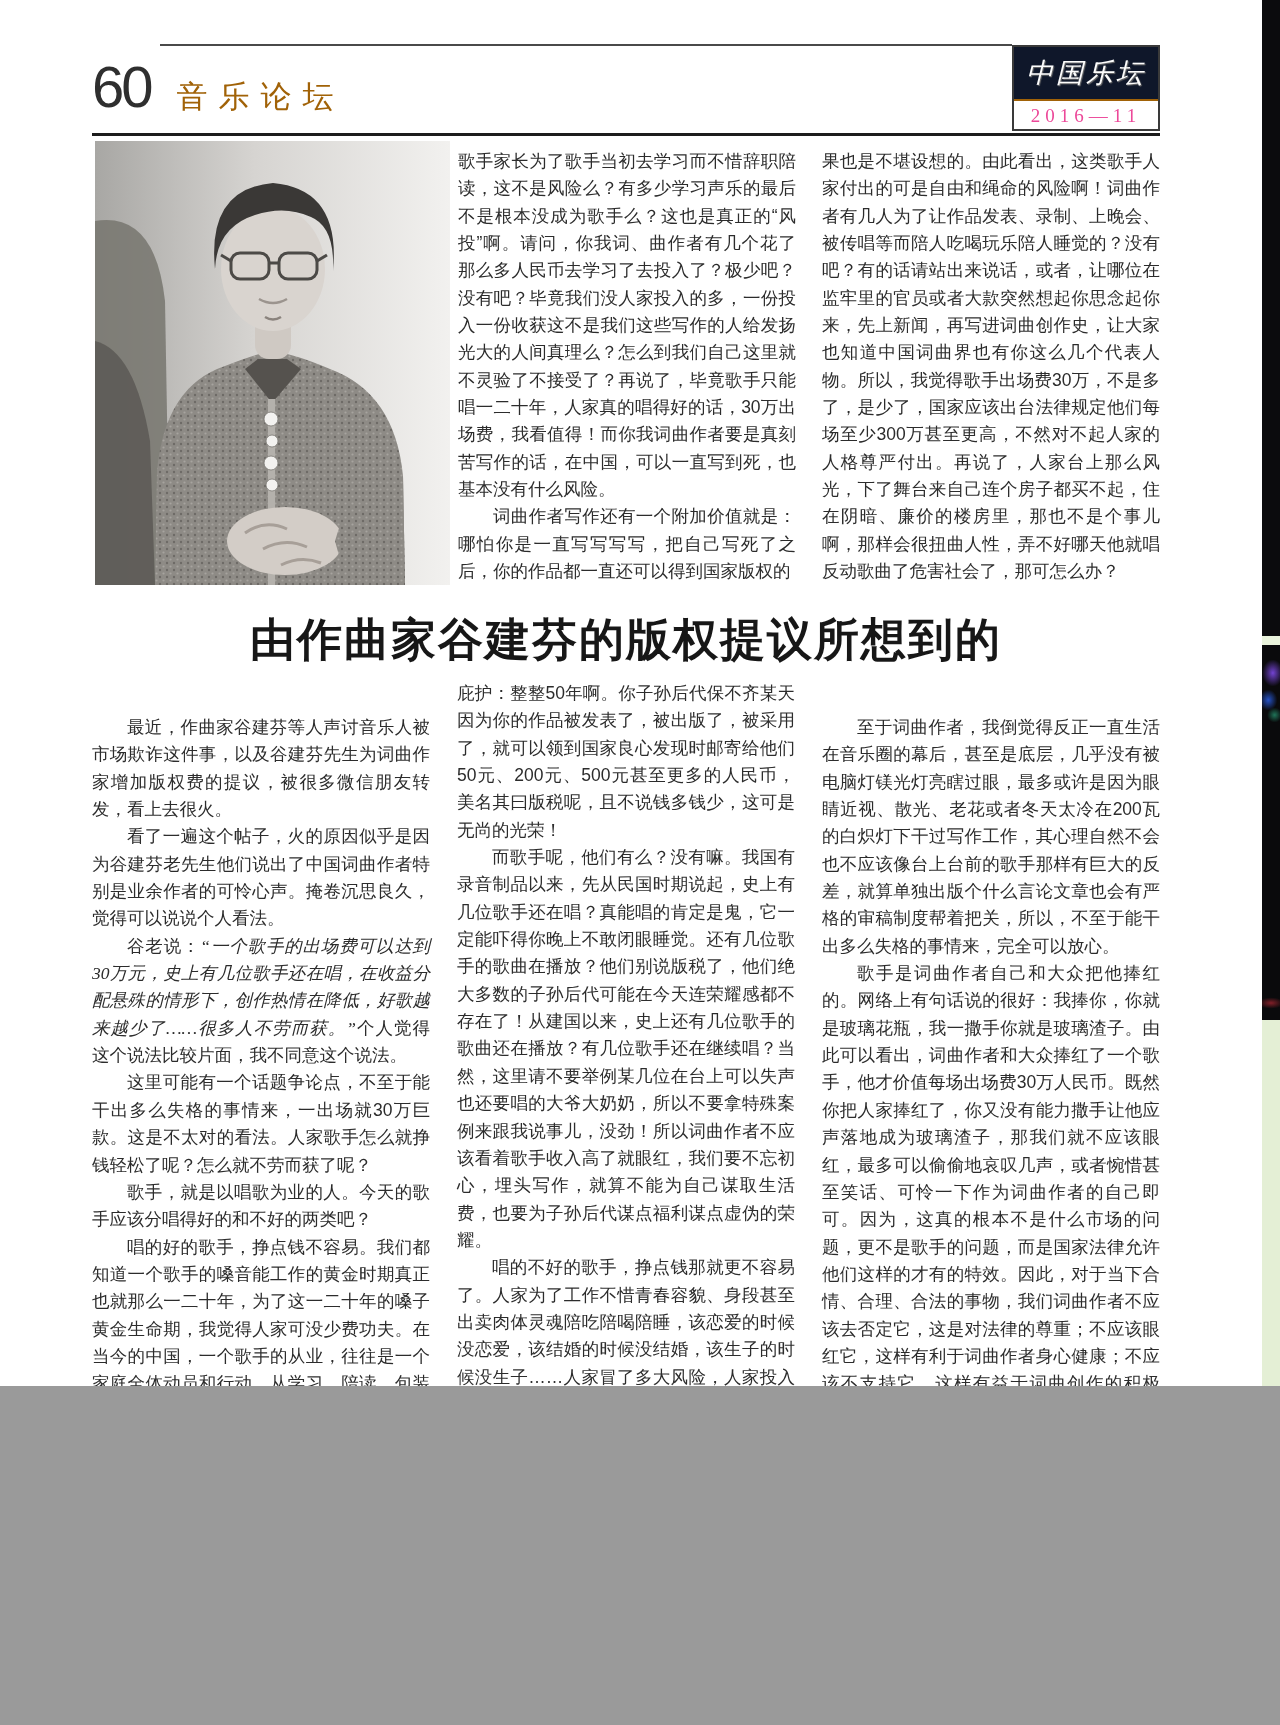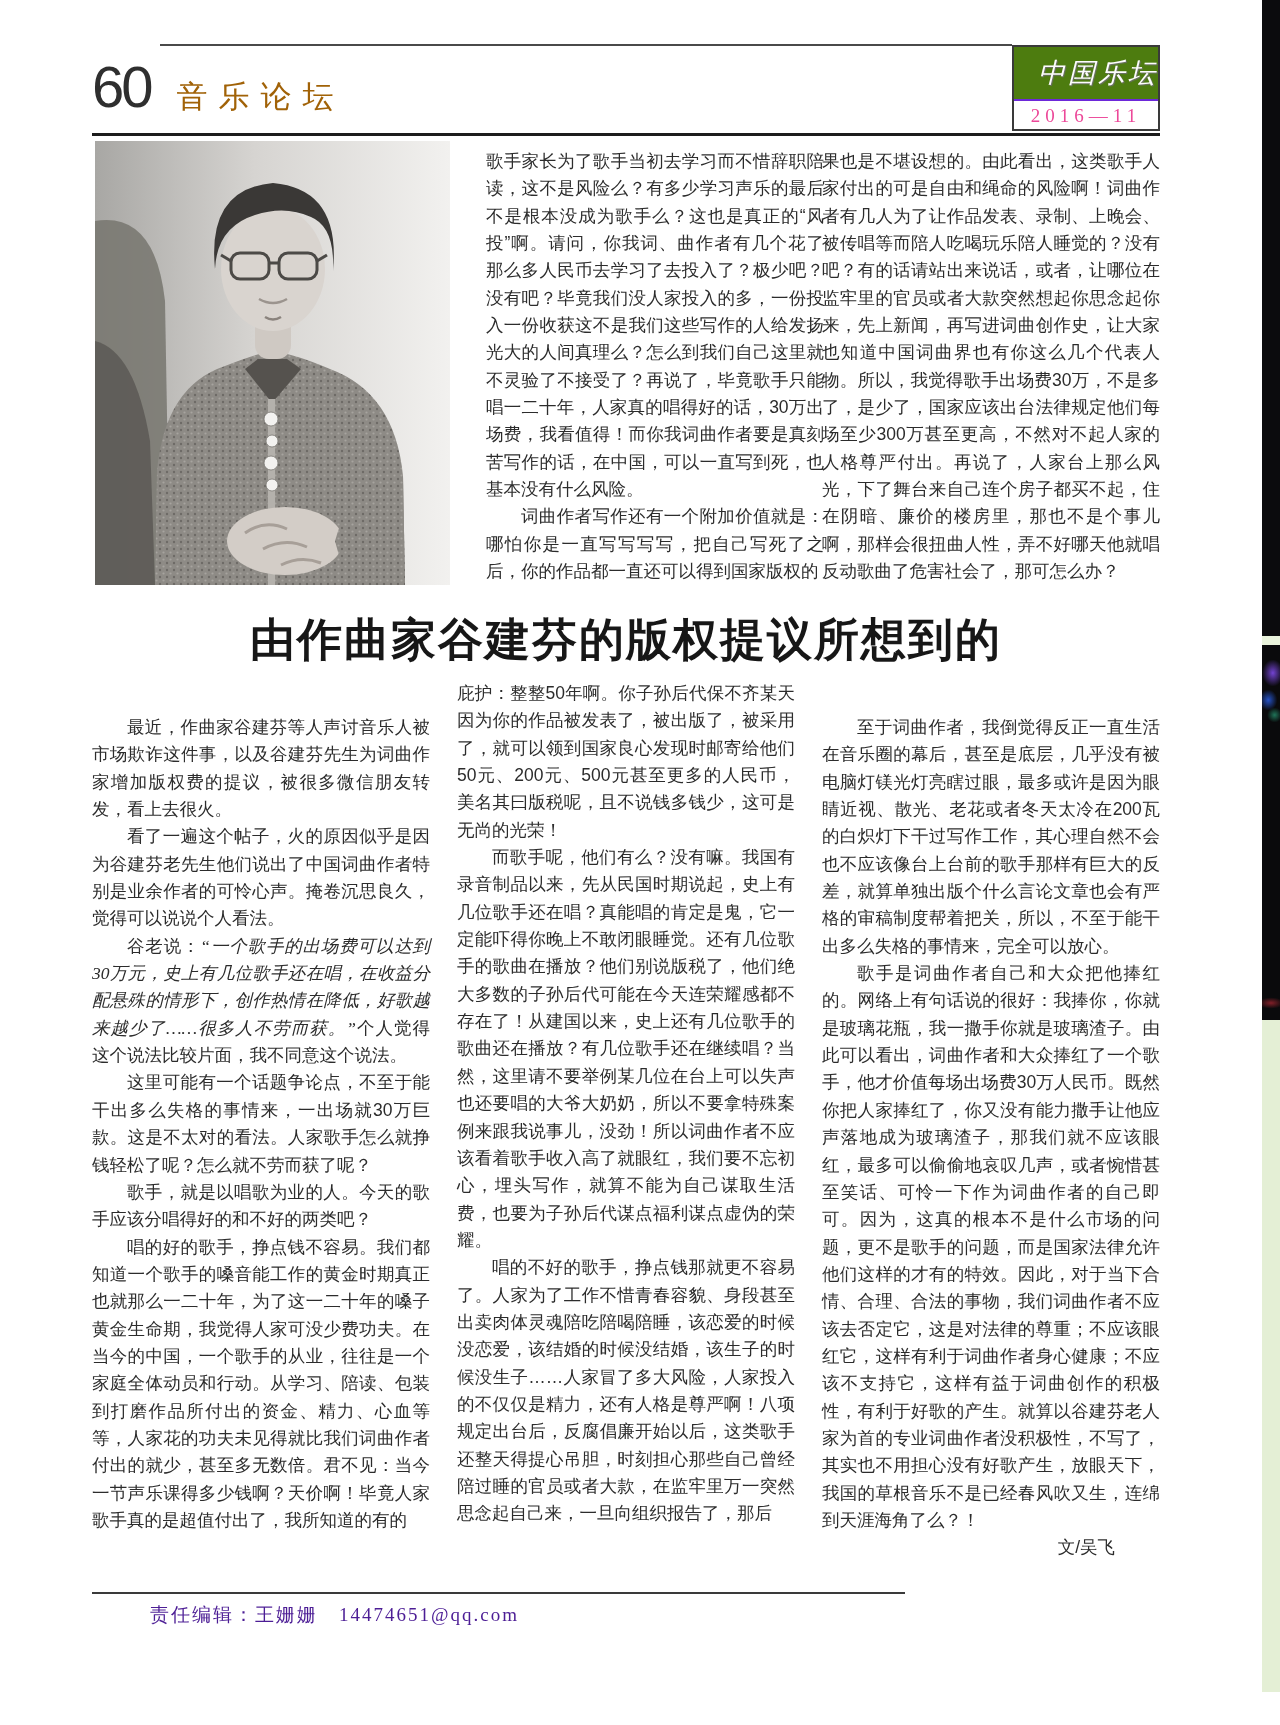--- a/index.html
+++ b/index.html
@@ -1,39 +1,39 @@
 <!DOCTYPE html>
 <html lang="zh"><head>
 <meta charset="utf-8">
 <style>
   html,body{margin:0;padding:0;background:#9a9a9a;}
   .page{
-    position:relative;width:1280px;height:1725px;margin:0 auto;
+    position:relative;width:1280px;height:1386px;margin:0 auto;
     background:#ffffff;overflow:hidden;
     font-family:"Liberation Sans","DejaVu Sans",sans-serif;
     color:#2e2e2e;
   }
   
   .top-rule{position:absolute;left:160px;top:44px;width:852px;height:2px;background:#4a4a4a;}
   .header-left{position:absolute;left:92px;top:58px;display:flex;align-items:baseline;gap:26px;}
   .page-number{font-size:58px;line-height:1;color:#2f2f2f;letter-spacing:-3px;font-weight:400;}
   .section-title{font-family:"Liberation Serif","DejaVu Serif",serif;font-size:31px;color:#a16207;letter-spacing:11px;}
   .header-rule{position:absolute;left:92px;top:133px;width:1068px;height:3px;background:#1c1c1c;}
   
   .logo-box{position:absolute;left:1012px;top:45px;width:148px;height:86px;border:2px solid #3a3a3a;box-sizing:border-box;background:#fff;}
-  .logo-top{height:52px;background:#4d7c0f;border-bottom:2px solid #6d28d9;display:flex;align-items:center;justify-content:flex-end;}
+  .logo-top{height:52px;background:#0f172a;border-bottom:2px solid #a16207;display:flex;align-items:center;justify-content:center;}
   .logo-text{font-family:"DejaVu Serif",serif;font-style:italic;font-size:27px;color:#fdfdfd;letter-spacing:3px;text-shadow:1px 1px 1px #6f6f6f;}
   .logo-issue{height:30px;display:flex;align-items:center;justify-content:center;font-family:Liberation Serif, serif;font-size:19px;letter-spacing:5px;color:#ec4899;}
   
   .photo{position:absolute;left:95px;top:141px;width:355px;height:444px;}
   
   .col{position:absolute;width:338px;text-align:justify;font-size:17.5px;line-height:27.35px;color:#2c2c2c;}
   .col p{margin:0;text-indent:2em;}
   .col p.cont{text-indent:0;}
-  .top-col-a{left:458px;top:148px;height:440px;margin-left:28px;}
+  .top-col-a{left:458px;top:148px;height:440px;}
   .top-col-b{left:822px;top:148px;height:440px;}
   .body-col1{left:92px;top:714px;}
   .body-col2{left:457px;top:680px;}
   .body-col3{left:822px;top:714px;}
   .kai{font-family:"Liberation Serif","DejaVu Serif",serif;font-style:italic;}
   
   .article-title{
     position:absolute;left:92px;top:610px;width:1068px;text-align:center;
     font-family:Liberation Mono, monospace;font-weight:bold;
     font-size:45px;letter-spacing:2px;color:#171717;

